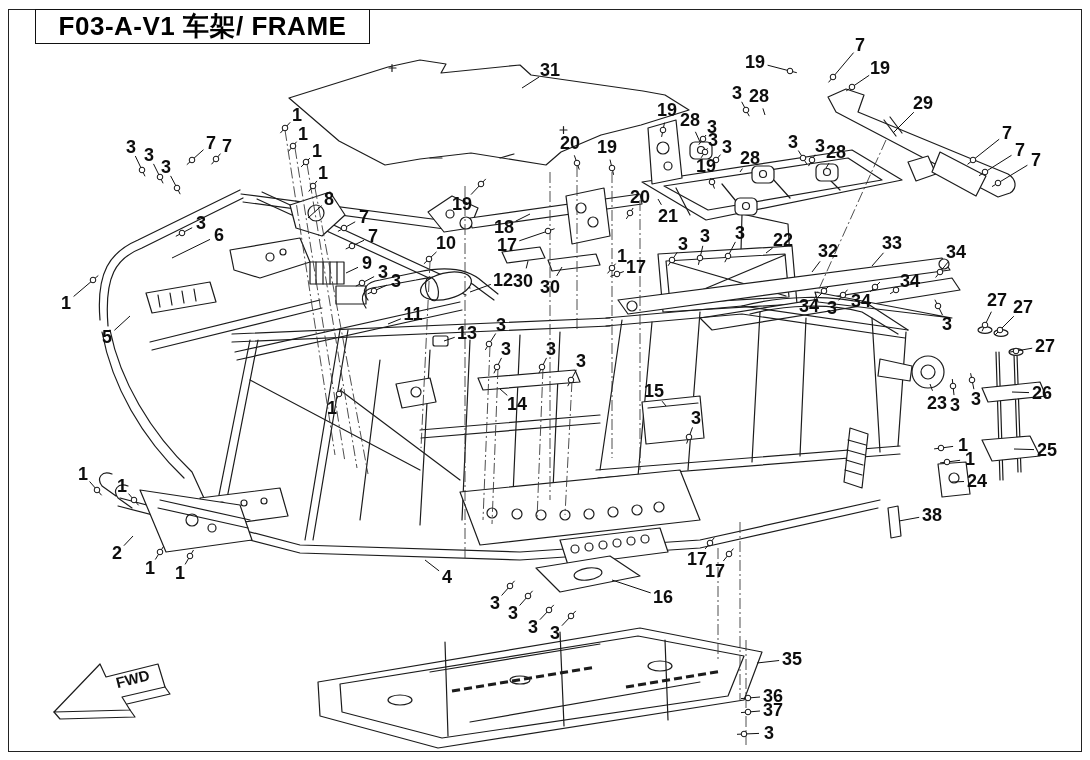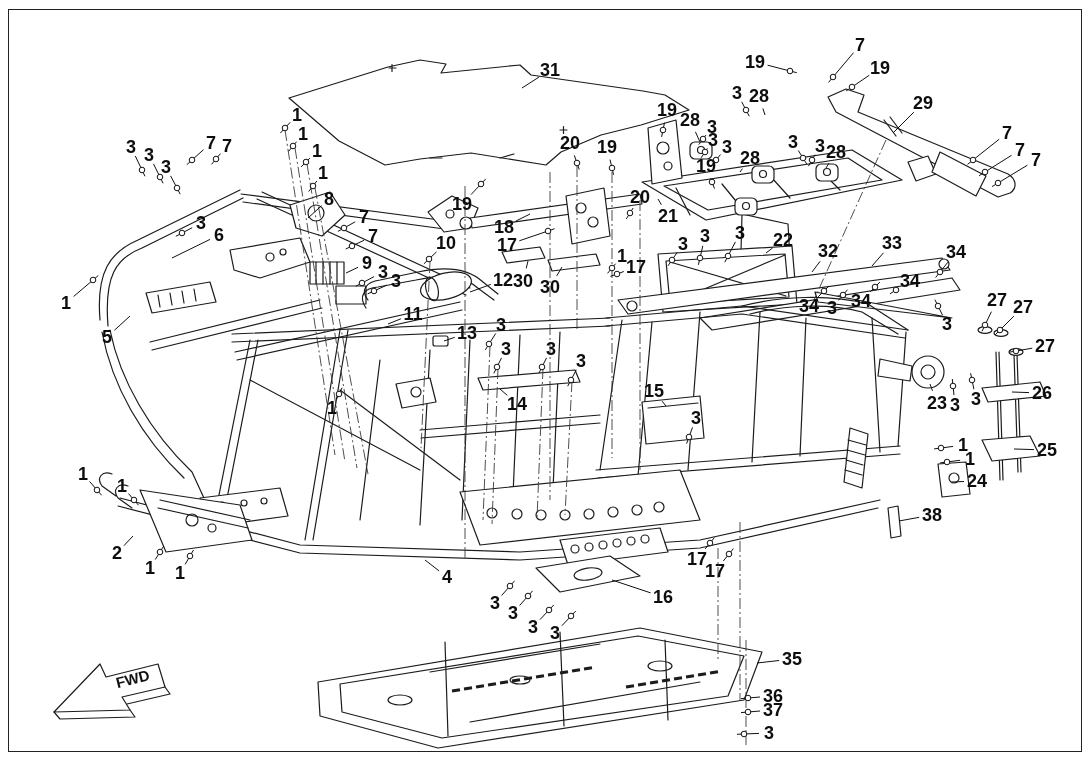--- a/index.html
+++ b/index.html
@@ -19,20 +19,23 @@
   .cl{fill:none;stroke:#3a3a3a;stroke-width:0.9;stroke-dasharray:11 3 2 3;}
   .leader{stroke:#111;stroke-width:1;fill:none;}
   .callout-num{font-family:"Liberation Sans",sans-serif;font-size:18px;font-weight:bold;fill:#0d0d0d;}
   .fwd-text{font-family:"Liberation Sans",sans-serif;font-size:15px;font-weight:bold;fill:#111;}
 </style>
 </head>
 <body>
 
 <div class="page">
   <div class="page-border"></div>
+  <div class="title-box">
+    <span>F03-A-V1 车架/ FRAME</span>
+  </div>
 
   <svg id="diagram" width="1090" height="760" viewBox="0 0 1090 760">
 
     <g id="illustration">
 
       <g>
         <path class="pl" d="M289,98 L388,67 L420,60 L446,64 L441,73 L520,65 L531,75 L643,91 L665,95 L689,110 L641,125 L601,135 L561,152 L546,165 L471,153 L420,159 L385,165 L339,141 Z"></path>
         <path class="ln" d="M389,68 l7,0 M392,64.5 l0,7 M560,130 l7,0 M563.5,126.5 l0,7"></path>
         <path class="ln" d="M500,158 l14,-4 M430,158 l12,0"></path>
       </g>

